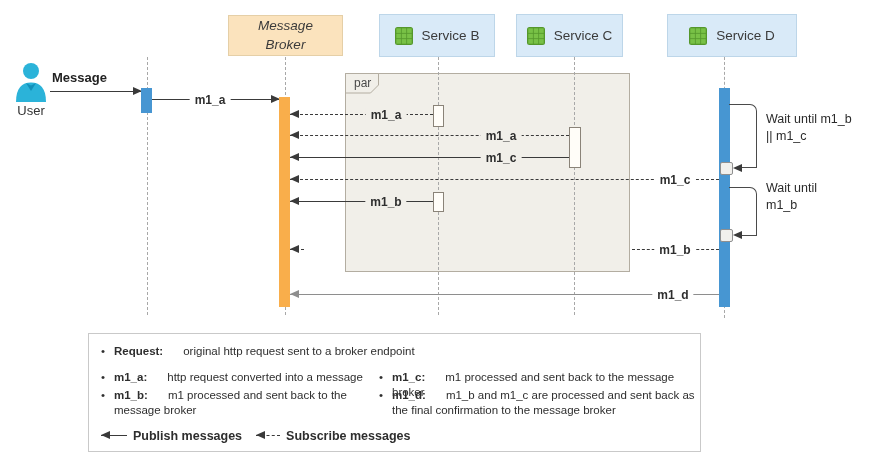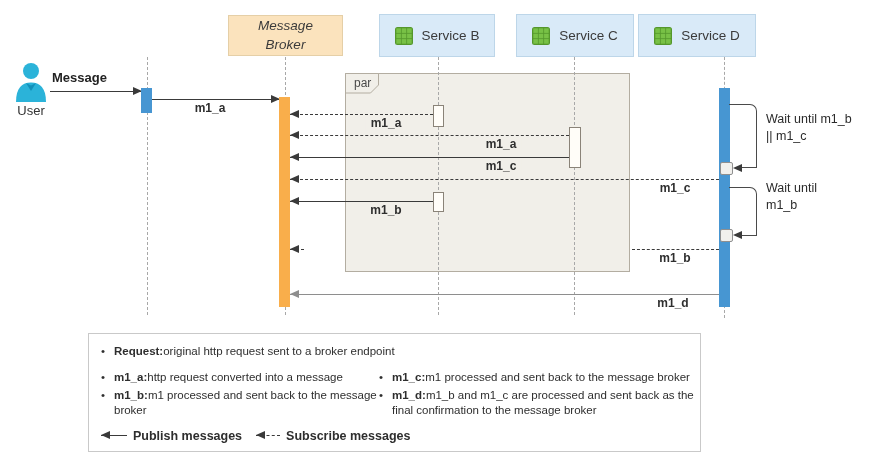--- a/index.html
+++ b/index.html
@@ -35,42 +35,42 @@
   
   .msg{position:absolute;height:11px;z-index:3;}
   .msg .ln{position:absolute;left:0;right:0;top:5px;border-top:1.6px solid var(--c-line);}
   .msg .ln.dash{border-top-style:dashed;}
   .msg.gray .ln{border-top-color:var(--c-line_gray);}
   .ah{position:absolute;width:0;height:0;top:1px;
       border-top:4.7px solid transparent;border-bottom:4.7px solid transparent;}
   .ah.l{left:-0.5px;border-right:9.5px solid var(--c-line);}
   .ah.r{right:-0.5px;border-left:9.5px solid var(--c-line);}
   .msg.gray .ah.l{border-right-color:var(--c-line_gray);}
-  .lbl{position:absolute;top:14px;transform:translate(-50%,-50%);font-weight:bold;font-size:12px;
+  .lbl{position:absolute;top:6px;transform:translate(-50%,-50%);font-weight:bold;font-size:12px;
        padding:0 5px;white-space:nowrap;color:var(--c-text);background:#fff;line-height:14px;}
   .lbl.onfrag{background:var(--c-fragment_fill);}
   .req-label{position:absolute;left:52px;top:70px;font-weight:bold;font-size:13px;color:#222;z-index:3;}
 
   
   .loop{position:absolute;border-top:1.5px solid #4a4a4a;border-right:1.5px solid #4a4a4a;
         border-top-right-radius:7px;z-index:4;box-sizing:border-box;}
   .loop-bot{position:absolute;border-top:1.5px solid #4a4a4a;z-index:4;}
   .loop-ah{position:absolute;width:0;height:0;border-top:4.5px solid transparent;
            border-bottom:4.5px solid transparent;border-right:9px solid #3a3a3a;z-index:4;}
   .wait-note{position:absolute;font-size:12.5px;line-height:17px;color:#2b2b2b;z-index:5;white-space:nowrap;}
 
   
   .user-label{position:absolute;left:8px;top:103px;width:46px;text-align:center;font-size:13px;color:#333;}
 
   
   .legend{position:absolute;left:88px;top:333px;width:613px;height:119px;background:#fff;
           border:1px solid var(--c-legend_border);z-index:1;box-sizing:border-box;font-size:11.5px;color:#2e2e2e;}
   .li{position:absolute;display:flex;line-height:15px;}
   .blt{width:13px;flex:0 0 auto;text-align:left;}
-  .lit b{padding-right:0;}
+  .lit b{padding-right:20px;}
   .leg-arrows{position:absolute;left:12px;top:95px;display:flex;align-items:center;gap:14px;
               font-weight:bold;font-size:12.5px;color:#2e2e2e;}
   .leg-arrow{position:relative;width:26px;height:10px;display:inline-block;}
   .leg-arrow .ln{position:absolute;left:0;right:0;top:4px;border-top:1.6px solid var(--c-line);}
   .leg-arrow .ln.dash{border-top-style:dashed;}
   .leg-arrow .ah{top:0px;}
 </style>
 </head>
 <body>
 
@@ -101,38 +101,38 @@
           <rect x="1.3" y="6.7" width="4.6" height="4.6"></rect>
           <rect x="6.7" y="6.7" width="4.6" height="4.6"></rect>
           <rect x="12.1" y="6.7" width="4.6" height="4.6"></rect>
           <rect x="1.3" y="12.1" width="4.6" height="4.6"></rect>
           <rect x="6.7" y="12.1" width="4.6" height="4.6"></rect>
           <rect x="12.1" y="12.1" width="4.6" height="4.6"></rect>
         </g>
       </svg>
     <span class="plabel">Service B</span>
   </div>
-  <div class="pbox" style="left:516px;width:118px">
+  <div class="pbox" style="left:516px;width:107px">
     <svg class="picon" viewBox="0 0 18 18">
         <rect width="18" height="18" rx="2.5" fill="#54972b"></rect>
         <g fill="#78c146">
           <rect x="1.3" y="1.3" width="4.6" height="4.6"></rect>
           <rect x="6.7" y="1.3" width="4.6" height="4.6"></rect>
           <rect x="12.1" y="1.3" width="4.6" height="4.6"></rect>
           <rect x="1.3" y="6.7" width="4.6" height="4.6"></rect>
           <rect x="6.7" y="6.7" width="4.6" height="4.6"></rect>
           <rect x="12.1" y="6.7" width="4.6" height="4.6"></rect>
           <rect x="1.3" y="12.1" width="4.6" height="4.6"></rect>
           <rect x="6.7" y="12.1" width="4.6" height="4.6"></rect>
           <rect x="12.1" y="12.1" width="4.6" height="4.6"></rect>
         </g>
       </svg>
     <span class="plabel">Service C</span>
   </div>
-  <div class="pbox" style="left:638px;width:118px">
+  <div class="pbox" style="left:667px;width:130px">
     <svg class="picon" viewBox="0 0 18 18">
         <rect width="18" height="18" rx="2.5" fill="#54972b"></rect>
         <g fill="#78c146">
           <rect x="1.3" y="1.3" width="4.6" height="4.6"></rect>
           <rect x="6.7" y="1.3" width="4.6" height="4.6"></rect>
           <rect x="12.1" y="1.3" width="4.6" height="4.6"></rect>
           <rect x="1.3" y="6.7" width="4.6" height="4.6"></rect>
           <rect x="6.7" y="6.7" width="4.6" height="4.6"></rect>
           <rect x="12.1" y="12.1" width="4.6" height="4.6"></rect>
           <rect x="1.3" y="12.1" width="4.6" height="4.6"></rect>

